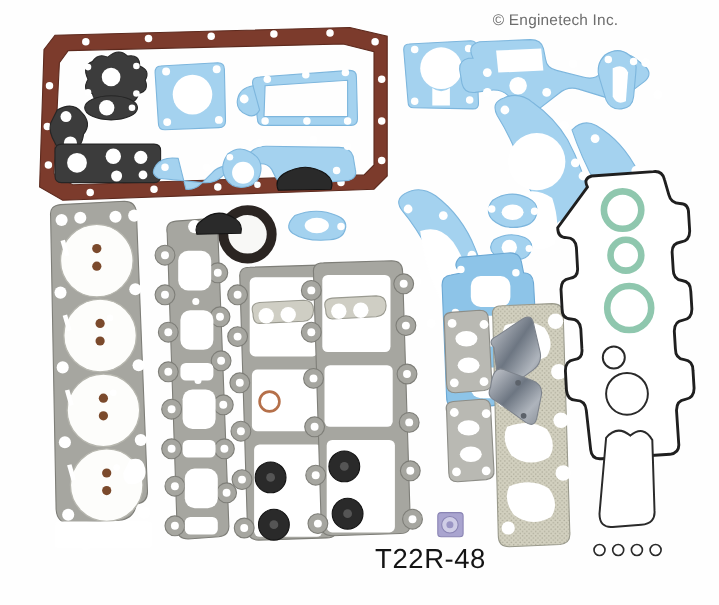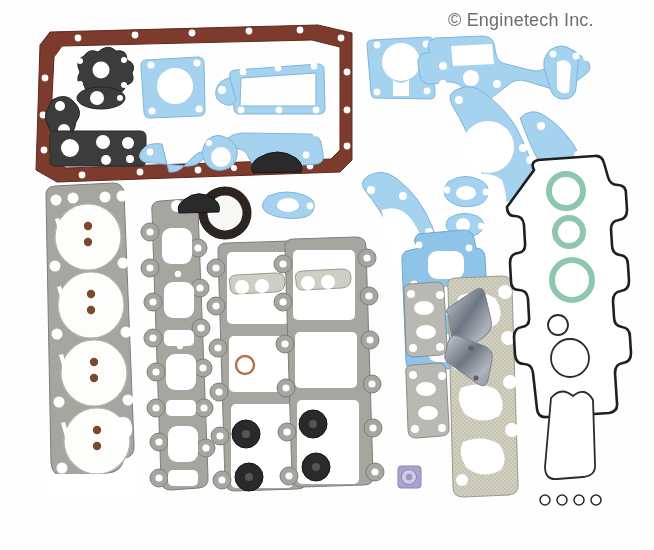--- a/index.html
+++ b/index.html
@@ -3,21 +3,21 @@
 <meta charset="utf-8">
 <title>Gasket Set Product Photo</title>
 <style>
   html,body{margin:0;padding:0;background:#fff;}
   body{width:654px;height:550px;font-family:"Liberation Sans",sans-serif;overflow:hidden;}
   #stage{position:relative;width:654px;height:550px;background:#fefefe;overflow:hidden;}
 
   
   .copyright{
     position:absolute;left:448px;top:10px;
-    font-size:18px;color:#6d6d6d;letter-spacing:.2px;white-space:nowrap;
+    font-size:14px;color:#6d6d6d;letter-spacing:.2px;white-space:nowrap;
   }
   .partnum{
     position:absolute;left:341px;top:494px;
     font-size:25px;color:#141414;letter-spacing:.5px;white-space:nowrap;
   }
 
   
   svg.layer{position:absolute;left:0;top:0;width:654px;height:550px;}
 
   
@@ -541,14 +541,15 @@
 
     <g>
       <rect class="lav" x="398" y="466" width="23" height="22" rx="3"></rect>
       <circle cx="409" cy="477" r="7.5" fill="#cfcde6" stroke="#8a85b4" stroke-width="1"></circle>
       <circle cx="409" cy="477" r="3.2" fill="#9a95c4"></circle>
     </g>
   </svg>
 
   <div class="copyright">© Enginetech Inc.</div>
 
+  <div class="partnum">T22R-48</div>
 
 </div>
 
 </body></html>

